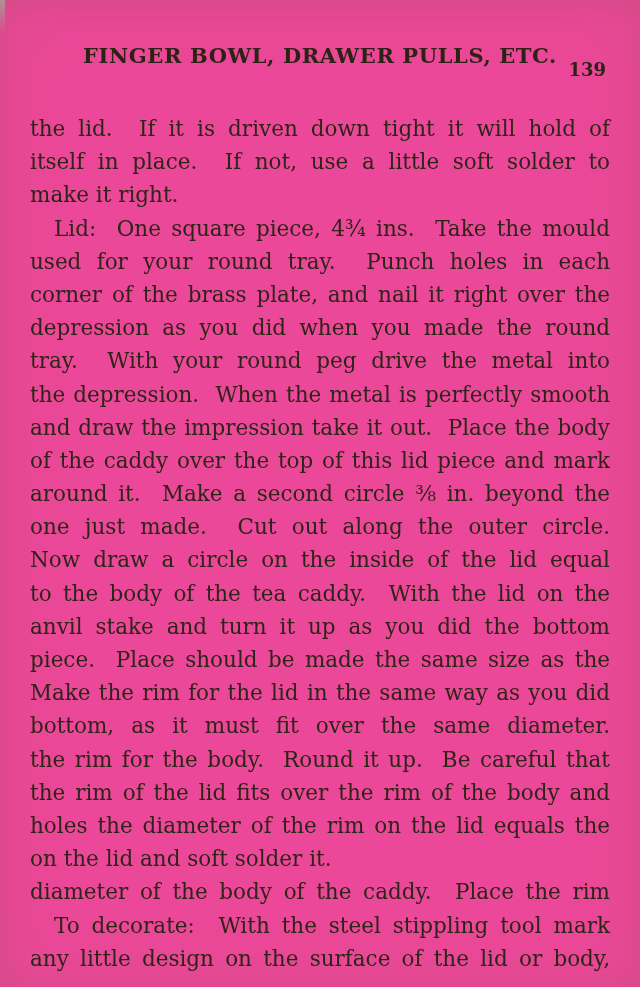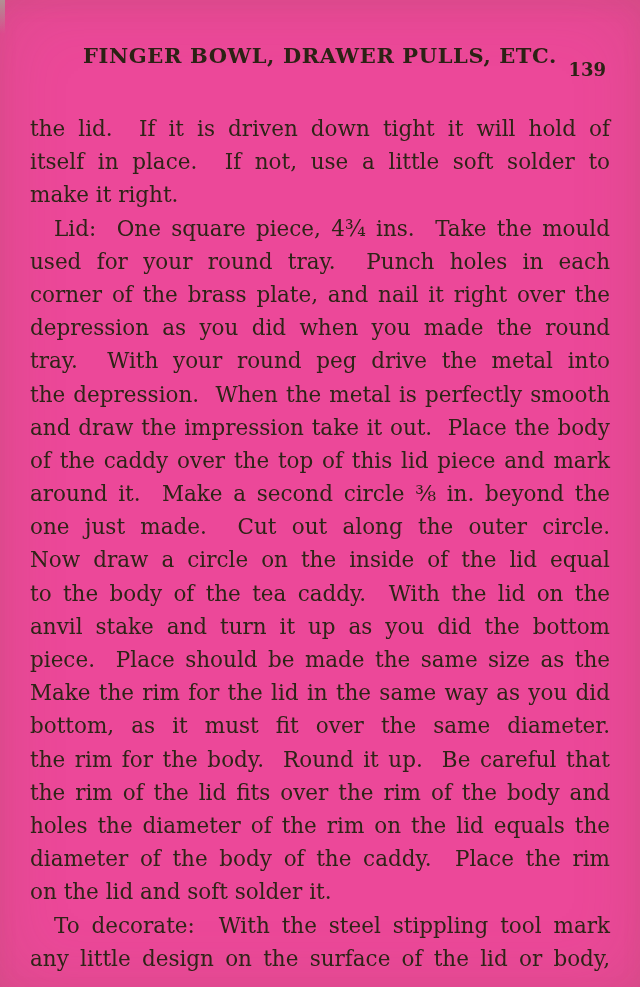--- a/index.html
+++ b/index.html
@@ -99,18 +99,18 @@
       <div class="line">one just made.  Cut out along the outer circle.</div>
       <div class="line">Now draw a circle on the inside of the lid equal</div>
       <div class="line">to the body of the tea caddy.  With the lid on the</div>
       <div class="line">anvil stake and turn it up as you did the bottom</div>
       <div class="line">piece.  Place should be made the same size as the</div>
       <div class="line">Make the rim for the lid in the same way as you did</div>
       <div class="line">bottom, as it must fit over the same diameter.</div>
       <div class="line">the rim for the body.  Round it up.  Be careful that</div>
       <div class="line">the rim of the lid fits over the rim of the body and</div>
       <div class="line">holes the diameter of the rim on the lid equals the</div>
+      <div class="line no-fill">on the lid and soft solder it.</div>
       <div class="line">diameter of the body of the caddy.  Place the rim</div>
-      <div class="line no-fill">on the lid and soft solder it.</div>
       <div class="line indent"><span class="lead-italic">To decorate:</span>  With the steel stippling tool mark</div>
       <div class="line">any little design on the surface of the lid or body,</div>
     </div>
 </div>
 
 </body></html>

